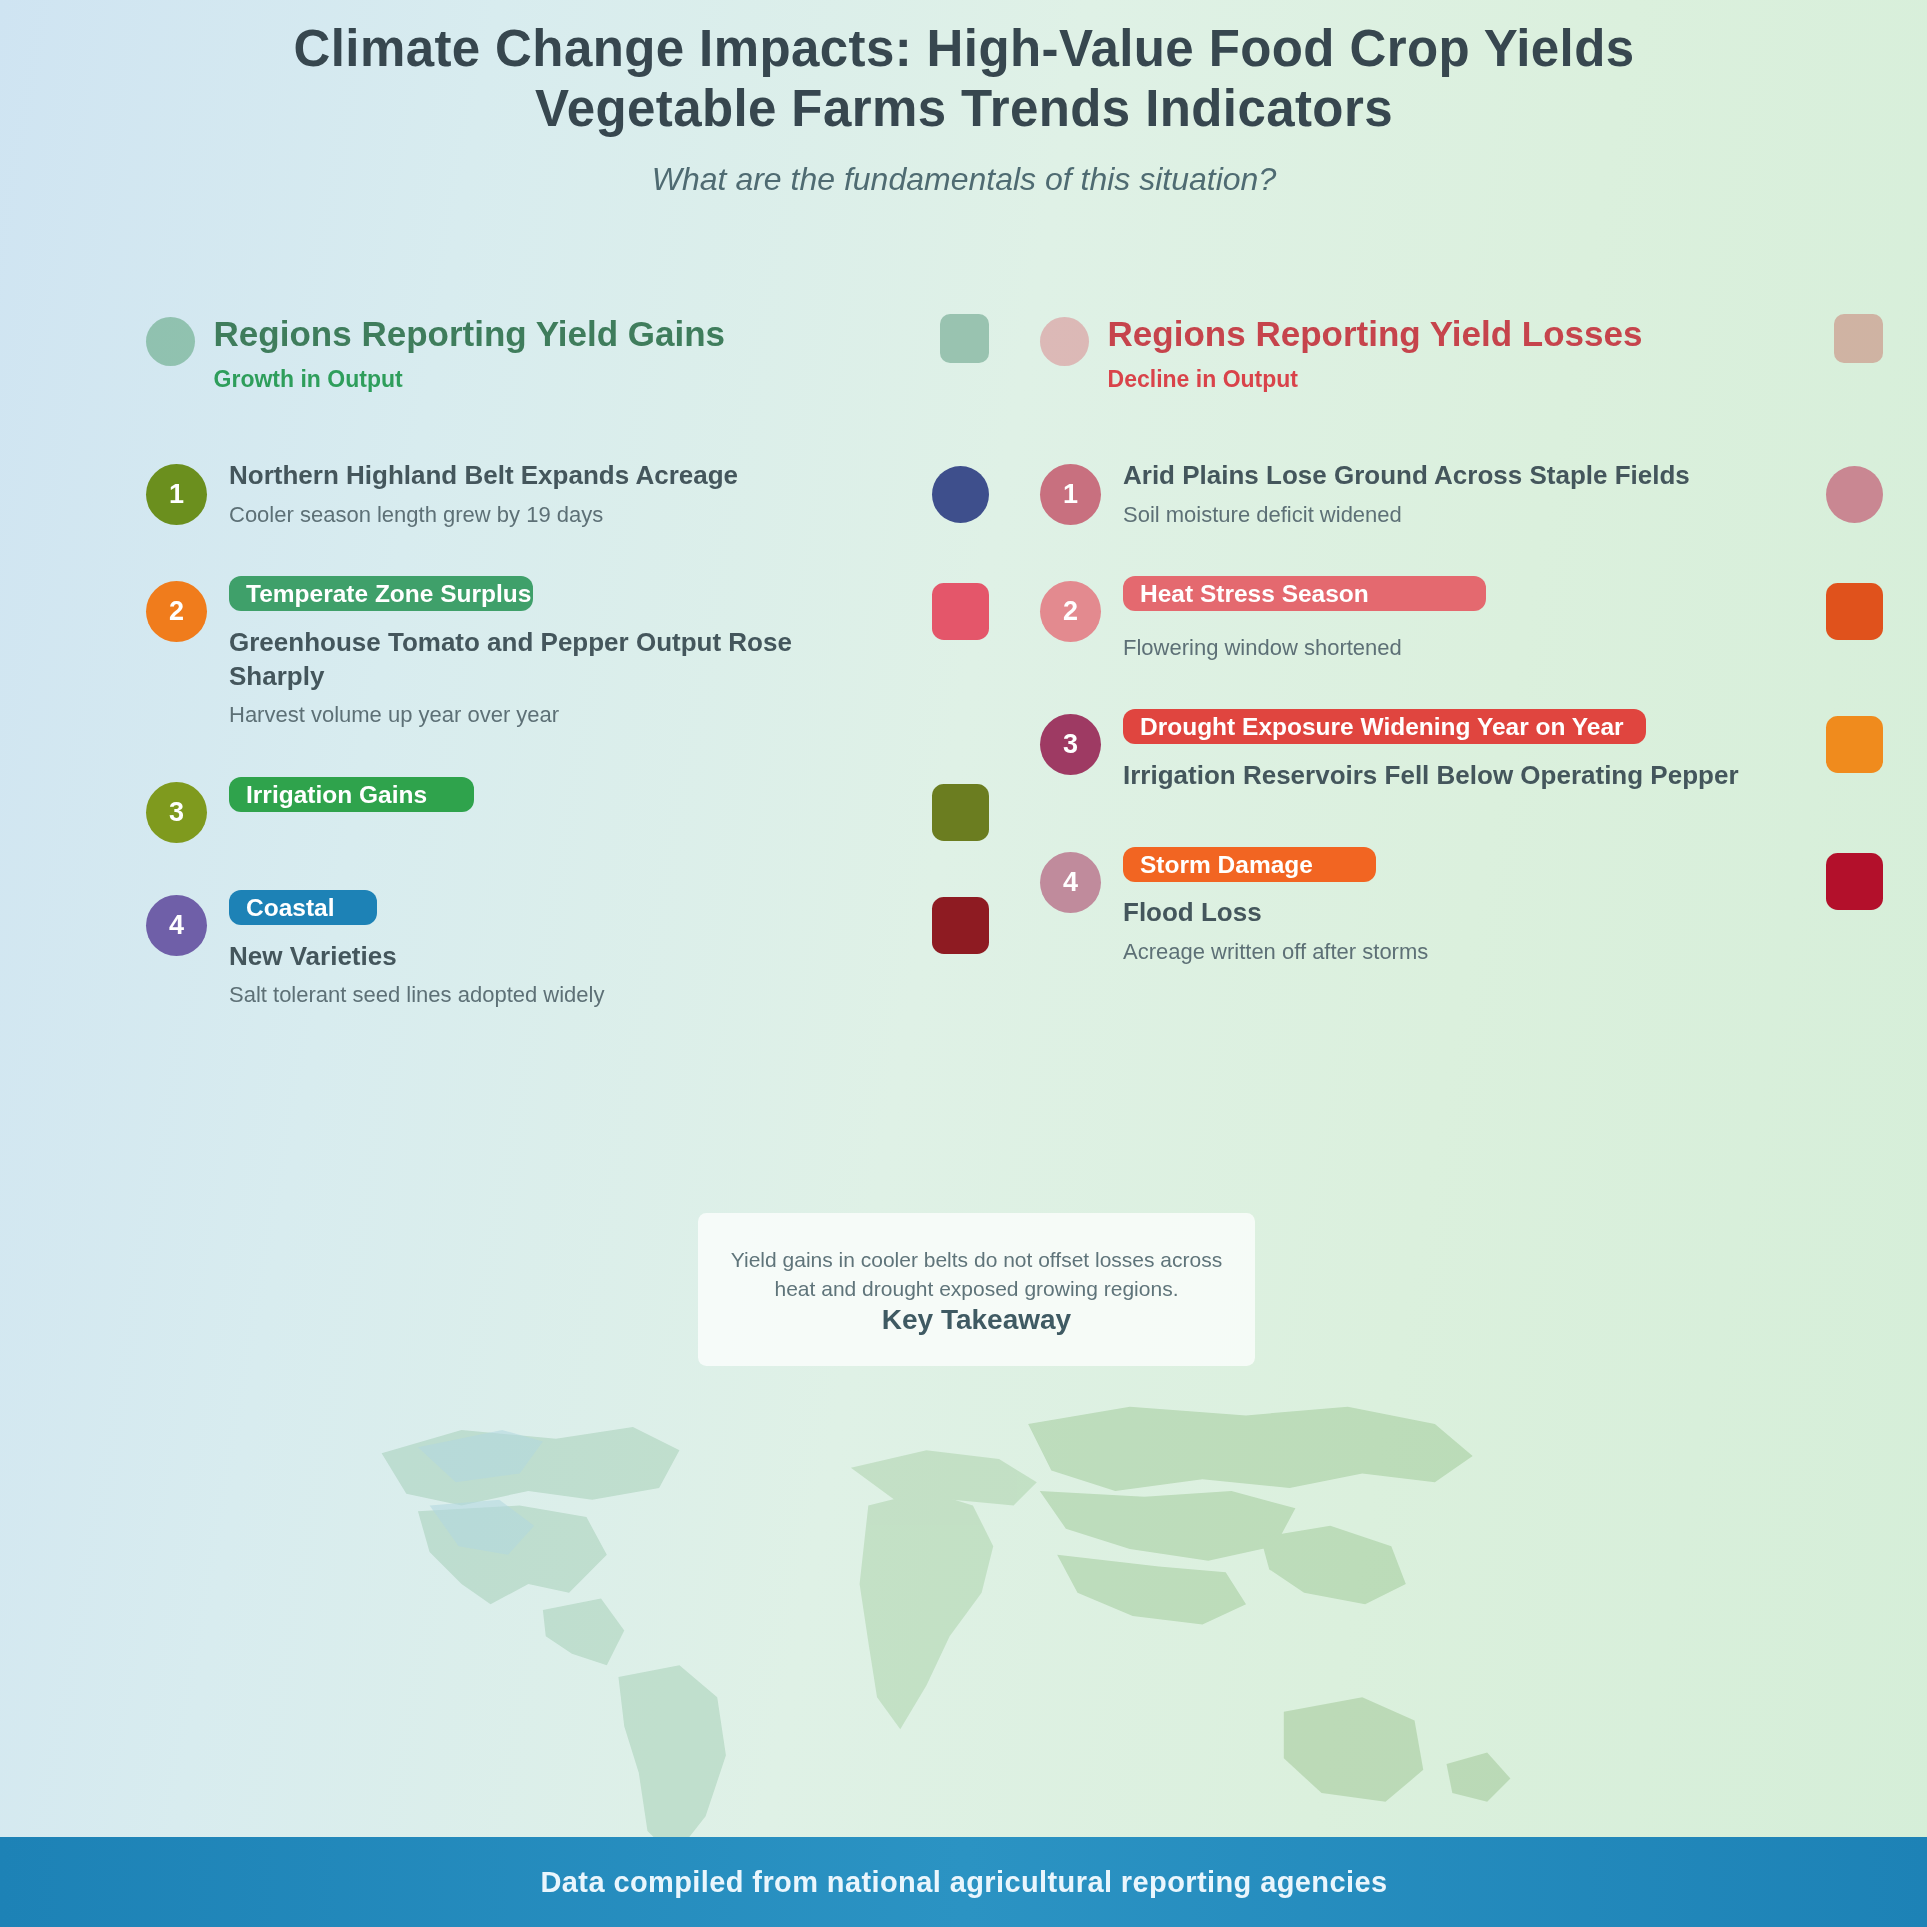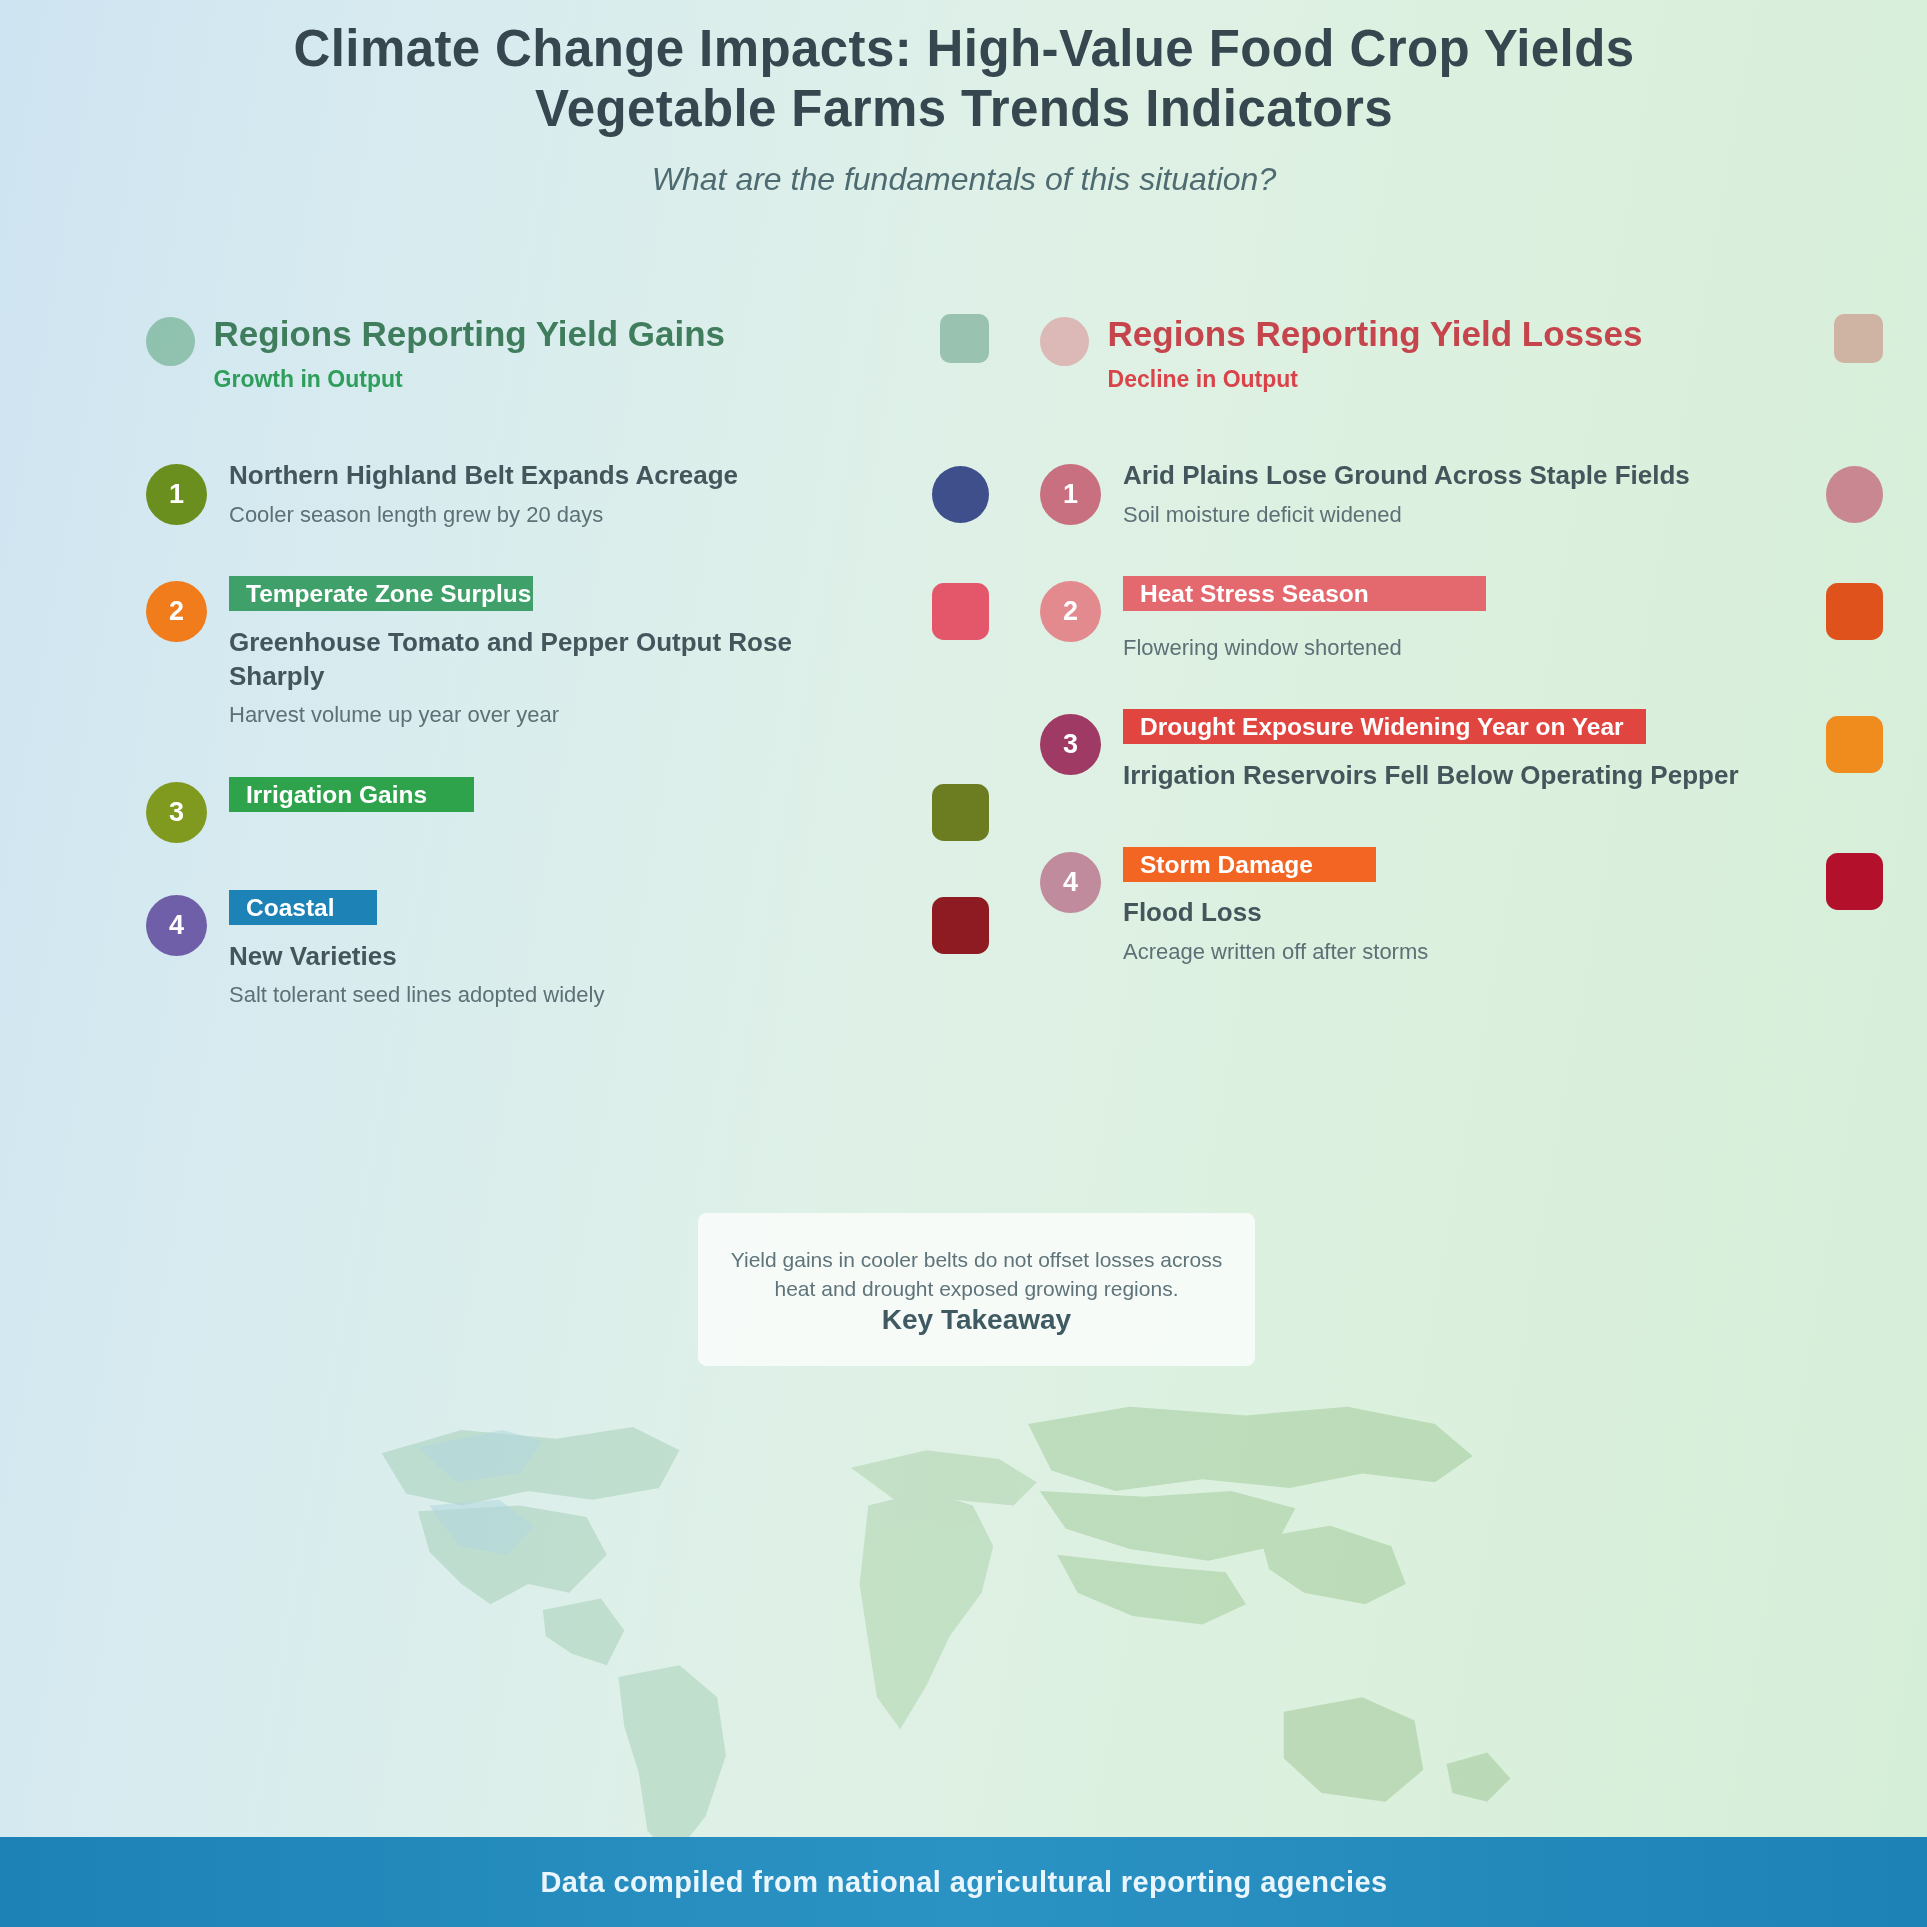--- a/index.html
+++ b/index.html
@@ -43,21 +43,21 @@
   .col-sub{ font-size:23px; margin-top:11.8px; font-weight:600; }
 
   .row{ display:flex; align-items:flex-start; gap:22px; margin-bottom:47px; position:relative; }
   .row-icon{
     width:61px; height:61px; border-radius:50%; flex:0 0 61px; margin-top:5px;
     display:flex; align-items:center; justify-content:center;
     color:#fff; font-size:27px; font-weight:bold;
   }
   .row-body{ flex:1; }
   .row-bar{
-    display:inline-block; border-radius:0; height:35px; line-height:35px;
+    display:inline-block; border-radius:12px; height:35px; line-height:35px;
     padding:0 17px; color:#fff; font-size:24.5px; font-weight:bold;
     margin-bottom:11.8px; white-space:nowrap; overflow:hidden;
   }
   .row-title{ font-size:26px; font-weight:bold; color:#44565c; line-height:1.3; }
   .row-desc{ font-size:22px; color:#5d7076; line-height:1.35; margin-top:6.7px; }
 
   .row-end-icon{
     position:absolute; right:-101px; top:6.7px;
     width:57px; height:57px; border-radius:11.8px;
   }
@@ -132,21 +132,21 @@
       </div>
       <div class="row-head-end" style="background:#6aa58c"></div>
     </div>
 
     <div class="row">
       <div class="row-icon" style="background:#6b8f1e">
         <span>1</span>
       </div>
       <div class="row-body">
         <div class="row-title">Northern Highland Belt Expands Acreage</div>
-        <div class="row-desc">Cooler season length grew by 20 days</div>
+        <div class="row-desc">Cooler season length grew by 19 days</div>
       </div>
       <div class="row-end-icon" style="background:#3e4f8c;border-radius:50%"></div>
     </div>
 
     <div class="row">
       <div class="row-icon" style="background:#f07c1c">
         <span>2</span>
       </div>
       <div class="row-body">
         <div class="row-bar" style="background:#3fa06a;width:304px">Temperate Zone Surplus</div>

